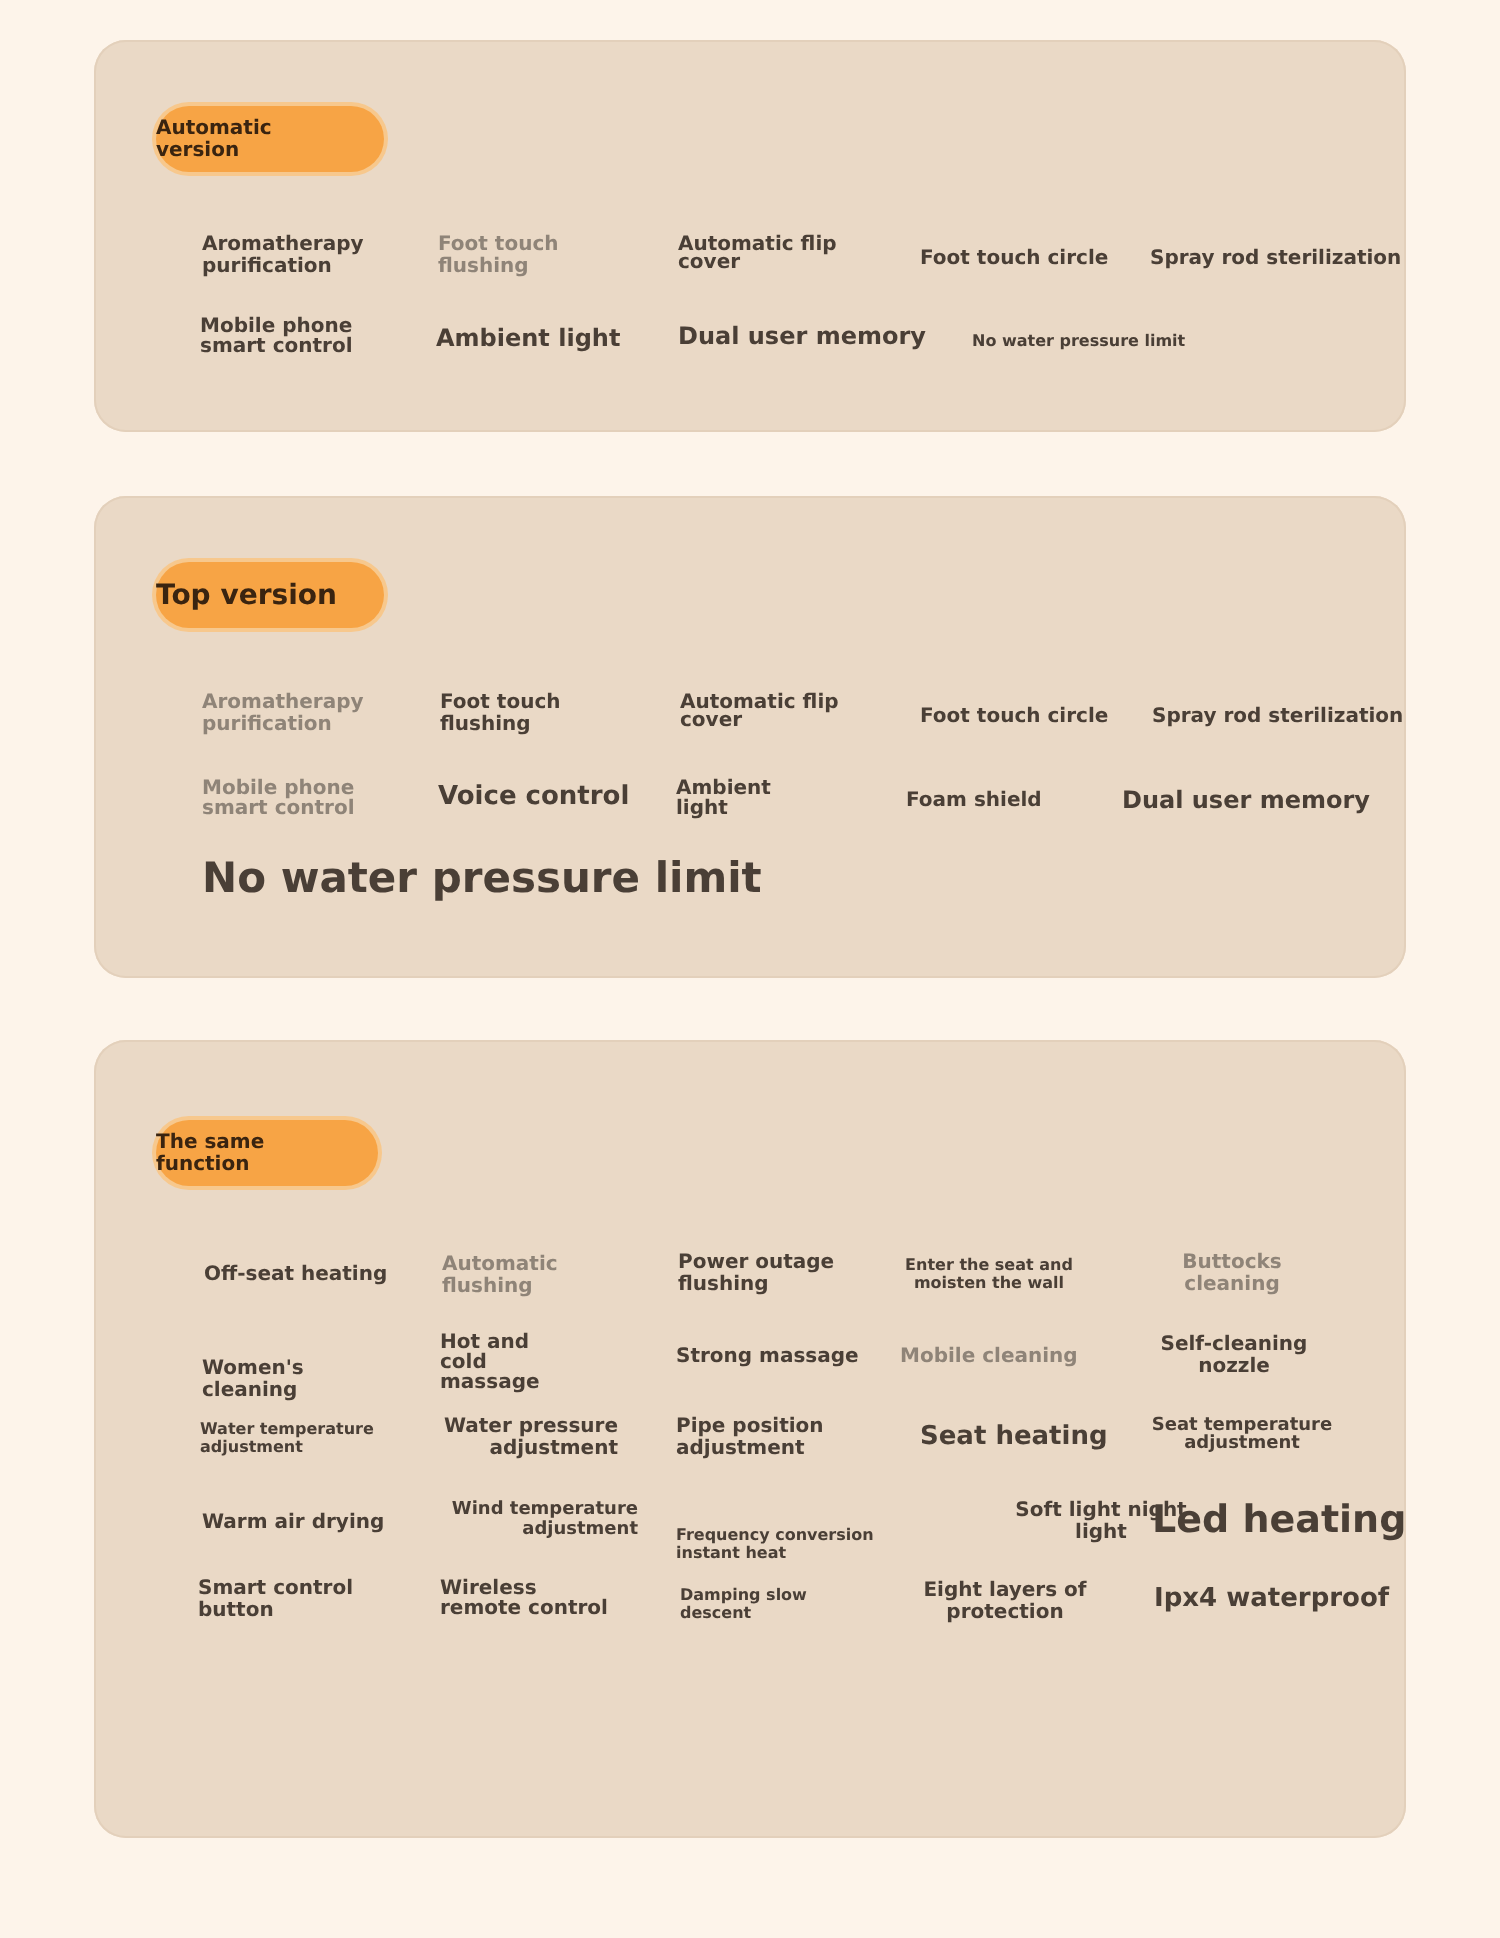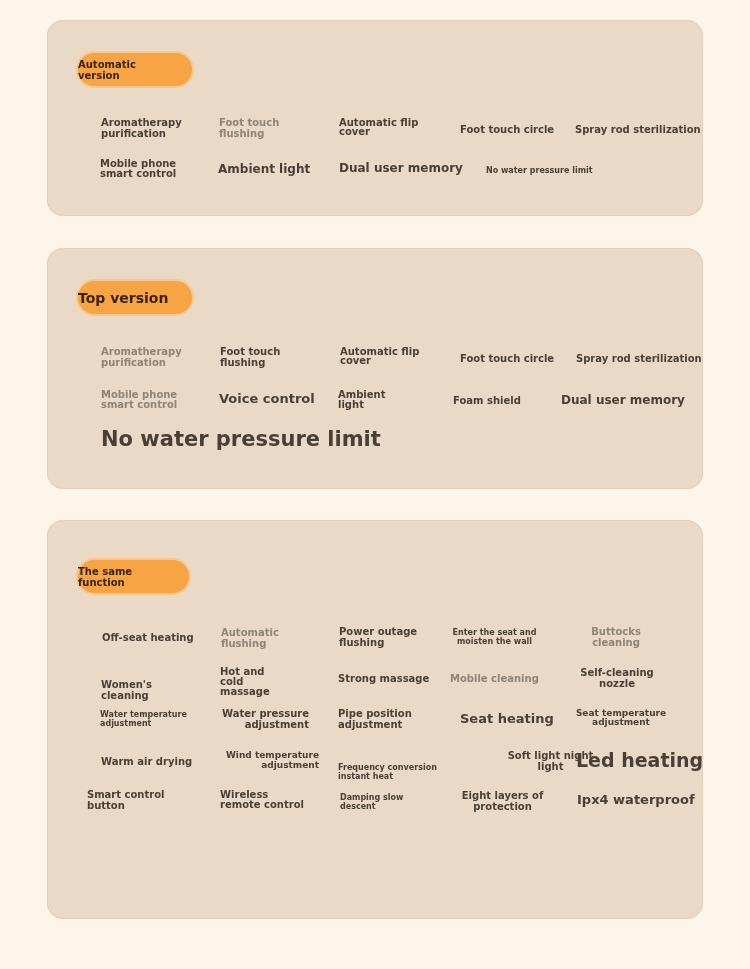--- a/index.html
+++ b/index.html
@@ -130,19 +130,19 @@
   <div class="feat s10" style="left:291px; top:188px; width:80px; white-space:normal;">Pipe position adjustment</div>
   <div class="feat s13" style="left:413px; top:192px;">Seat heating</div>
   <div class="feat s9 c" style="left:528px; top:189px; width:92px; white-space:normal;">Seat temperature adjustment</div>
 
   <div class="feat s10" style="left:54px; top:236px;">Warm air drying</div>
   <div class="feat s9" style="left:172px; top:230px; width:100px; white-space:normal; line-height:10px;">Wind temperature adjustment</div>
   <div class="feat s8" style="left:291px; top:233px; width:100px; white-space:normal;margin-top:10px;">Frequency conversion instant heat</div>
   <div class="feat s10 c" style="left:408px; top:230px; width:95px; white-space:normal;margin-left:48px;">Soft light night light</div>
   <div class="feat s19" style="left:529px; top:229px;">Led heating</div>
 
-  <div class="feat s10" style="left:40px; top:269px; width:80px; white-space:normal;">Smart control button</div>
+  <div class="feat s10" style="left:52px; top:269px; width:80px; white-space:normal;">Smart control button</div>
   <div class="feat s10" style="left:173px; top:270px; width:90px; white-space:normal; line-height:10px;">Wireless remote control</div>
   <div class="feat s8" style="left:293px; top:273px; width:70px; white-space:normal;">Damping slow descent</div>
   <div class="feat s10 c" style="left:408px; top:270px; width:95px; white-space:normal;">Eight layers of protection</div>
   <div class="feat s13" style="left:530px; top:273px;">Ipx4 waterproof</div>
 
 </div>
 
 </body></html>

